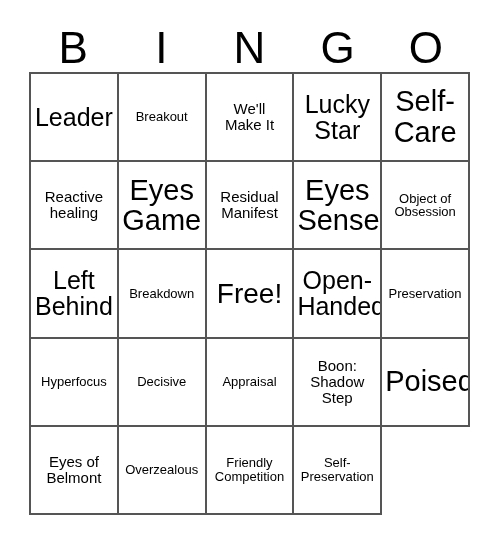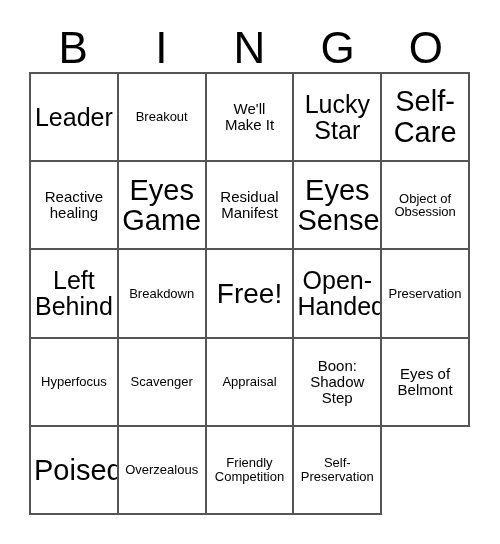--- a/index.html
+++ b/index.html
@@ -159,39 +159,39 @@
 Handed</span>
     </div>
     <div class="cell">
       <span class="cell-text fs-xs">Preservation</span>
     </div>
 
     <div class="cell">
       <span class="cell-text fs-sm">Hyperfocus</span>
     </div>
     <div class="cell">
-      <span class="cell-text fs-md">Scavenger</span>
+      <span class="cell-text fs-md">Decisive</span>
     </div>
     <div class="cell">
       <span class="cell-text fs-md">Appraisal</span>
     </div>
     <div class="cell">
       <span class="cell-text fs-lg">Boon:
 Shadow
 Step</span>
     </div>
 
     <div class="cell">
+      <span class="cell-text fs-xxl">Poised</span>
+    </div>
+    <div class="cell">
       <span class="cell-text fs-lg">Eyes of
 Belmont</span>
     </div>
     <div class="cell">
-      <span class="cell-text fs-xxl">Poised</span>
-    </div>
-    <div class="cell">
       <span class="cell-text fs-sm">Overzealous</span>
     </div>
     <div class="cell">
       <span class="cell-text fs-sm">Friendly
 Competition</span>
     </div>
     <div class="cell">
       <span class="cell-text fs-sm">Self-
 Preservation</span>
     </div>

